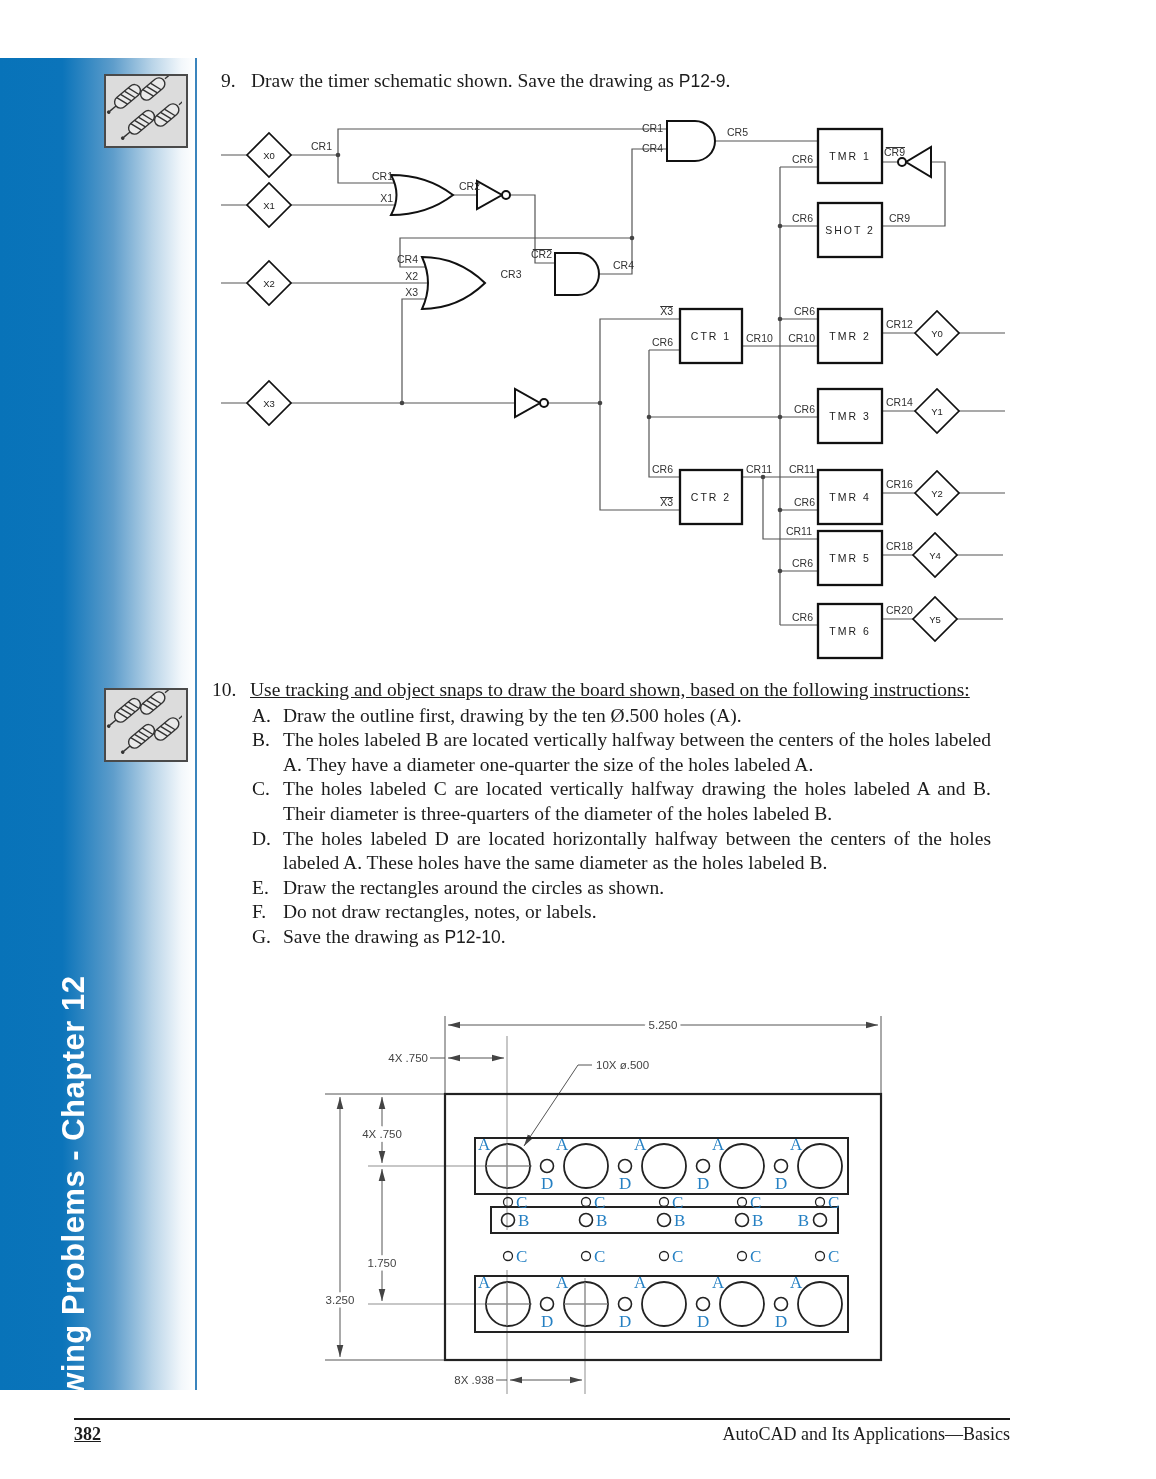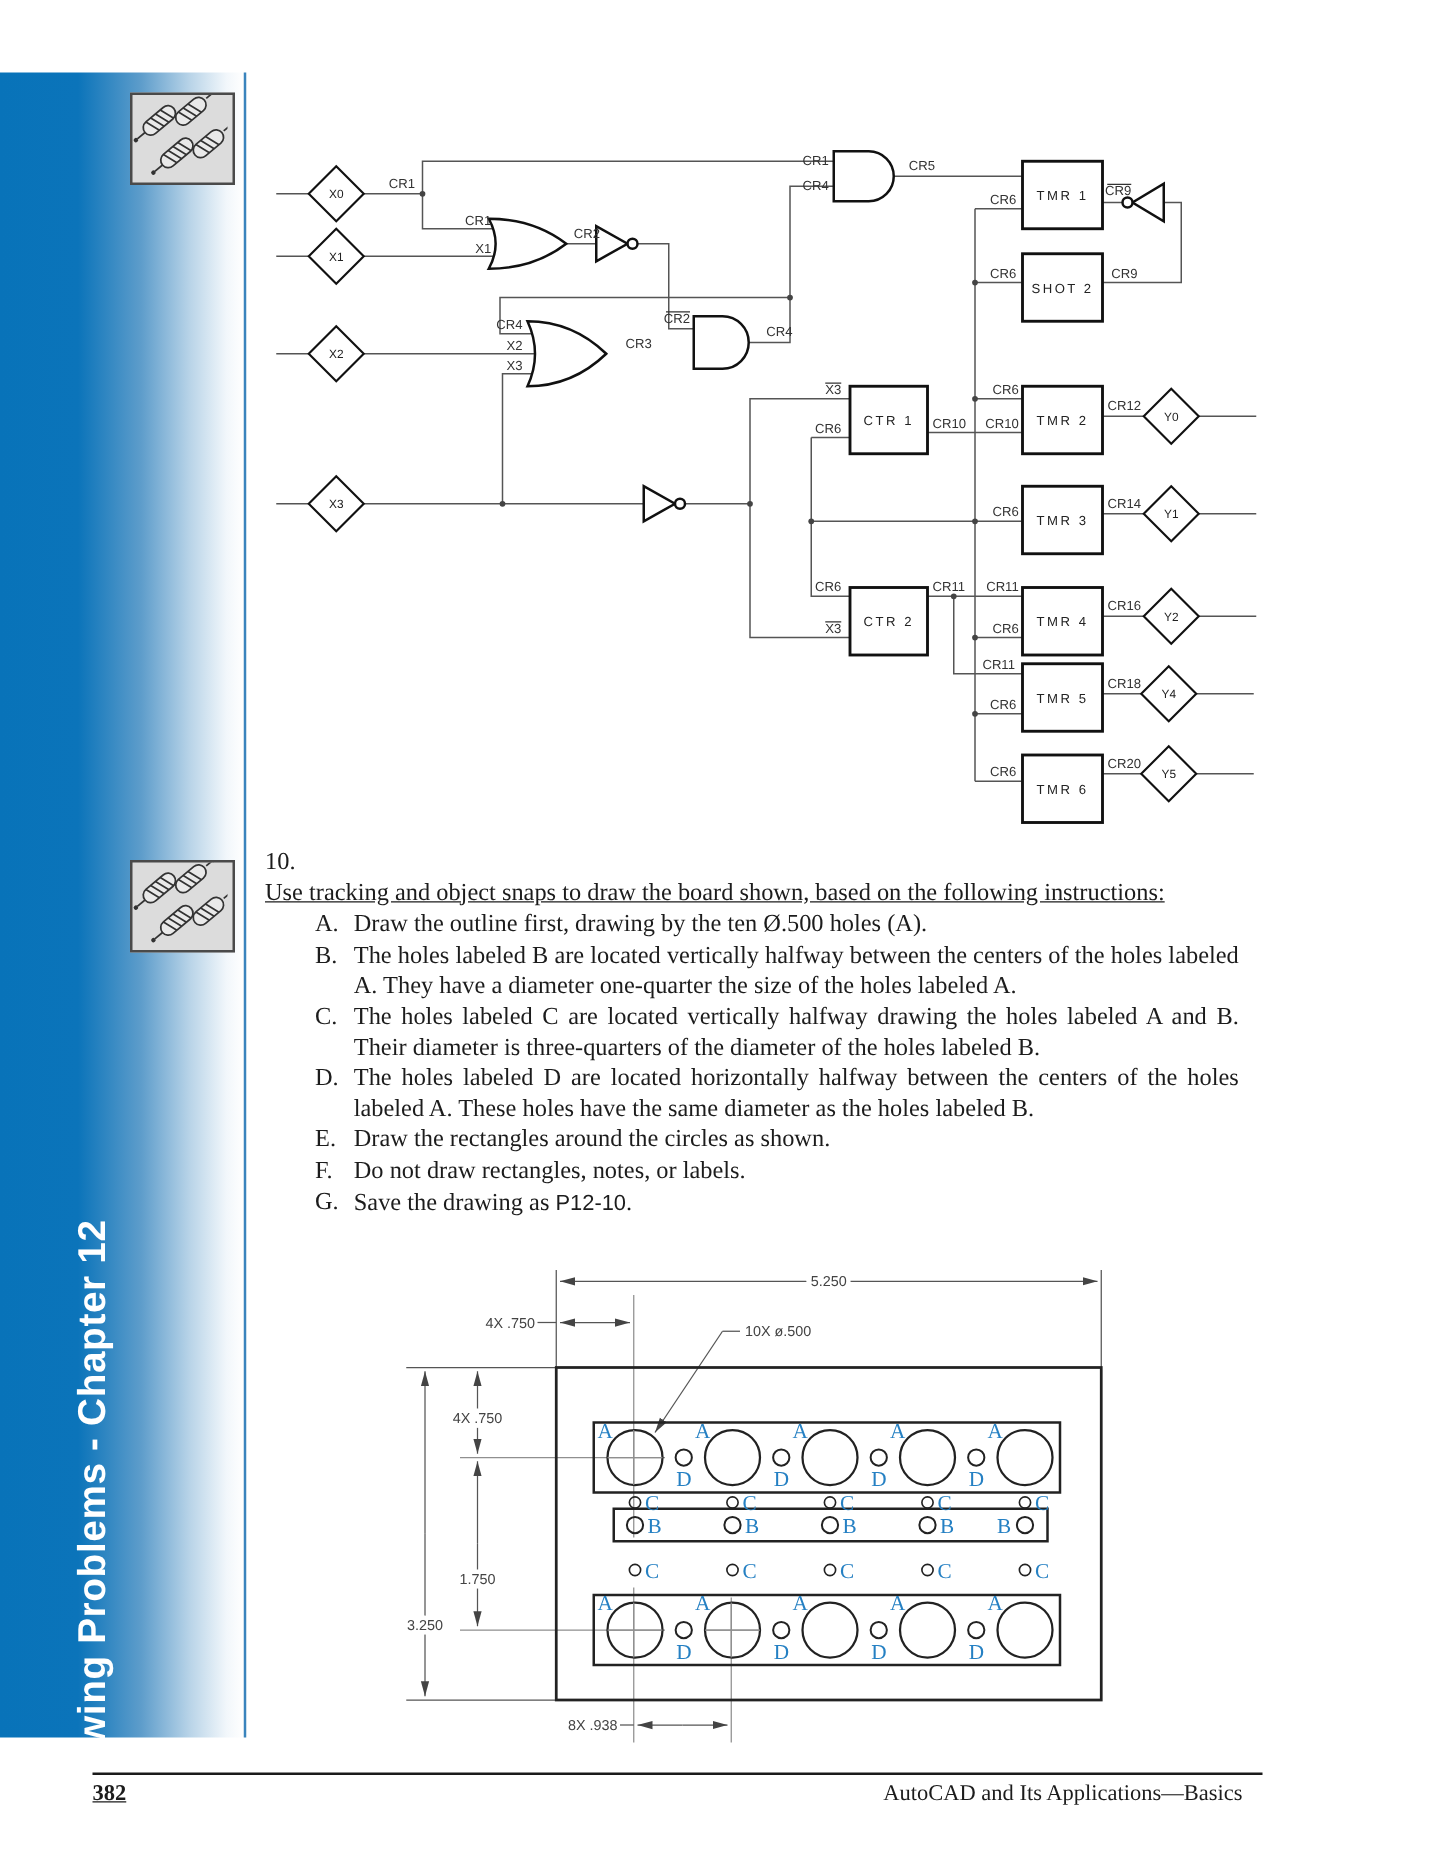--- a/index.html
+++ b/index.html
@@ -12,34 +12,34 @@
   .sidebar-title{position:absolute;left:56px;top:1392px;transform:rotate(-90deg);transform-origin:0 0;
     white-space:nowrap;font-family:"Liberation Sans",sans-serif;font-weight:bold;font-size:31px;
     letter-spacing:.5px;color:#ffffff;}
   .icon-box{position:absolute;width:80px;height:70px;background:#dcdcdc;border:2px solid #4a4a4a;}
   .icon-box svg{display:block;}
   
   .p9{position:absolute;left:221px;top:70px;width:800px;font-size:19.5px;}
   .p9 .num{display:inline-block;width:30px;}
   .fname{font-family:"Liberation Sans",sans-serif;font-size:17.5px;}
   .p10{position:absolute;left:212px;top:678px;width:786px;font-size:19.5px;line-height:24.6px;}
-  .p10-head{display:flex;flex-direction:column;}
+  .p10-head{display:flex;}
   .p10-head .num{width:38px;flex:none;}
   .p10-head .intro{text-align:justify;width:748px;text-decoration:underline;}
   .p10-items{margin-top:1px;padding-left:40px;}
   .p10-item{display:flex;}
   .p10-item .letter{width:31px;flex:none;}
   .p10-item .itxt{width:708px;text-align:justify;}
   
   .fig{position:absolute;}
   svg text{font-family:"Liberation Sans",sans-serif;}
   
   .footer-rule{position:absolute;left:74px;top:1418px;width:936px;height:2px;background:#1a1a1a;}
   .footer-left{position:absolute;left:74px;top:1424px;font-size:18px;font-weight:bold;text-decoration:underline;}
-  .footer-right{position:absolute;left:58px;top:1424px;width:936px;text-align:right;font-size:18px;}
+  .footer-right{position:absolute;left:74px;top:1424px;width:936px;text-align:right;font-size:18px;}
 </style>
 </head>
 <body>
 
 <div class="page">
 
   <div class="sidebar">
     <div class="sidebar-title">Drawing Problems - Chapter 12</div>
   </div>
 
@@ -97,20 +97,23 @@
         <g transform="translate(50,48) rotate(-40)">
             <rect x="0" y="-6" width="28" height="12" rx="6" fill="#e9e9e9"></rect>
             <path d="M6,-6 L10,6 M11,-6 L15,6 M16,-6 L20,6"></path>
             <path d="M30,0 H36"></path>
             <circle cx="37.5" cy="0" r="1.8" fill="#333" stroke="none"></circle>
           </g>
       </g>
     </svg>
   </div>
 
+  <div class="p9">
+    <span class="num">9.</span><span>Draw the timer schematic shown. Save the drawing as </span><span class="fname">P12-9</span><span>.</span>
+  </div>
 
   <div class="fig" style="left:205px;top:105px;">
     <svg id="schematic-svg" width="810" height="565" viewBox="0 0 810 565">
 
       <path fill="none" stroke="#555" stroke-width="1.2" d="
         M16,50 H42 M86,50 H133 M133,50 V24 H462 M133,50 V78 H192
         M16,100 H42 M86,100 H192
         M248,90 H272 M305,90 H330 V158 H350
         M394,169 H427 V133 M427,133 V44 H462 M427,133 H195 V162 H224
         M16,178 H42 M86,178 H224

